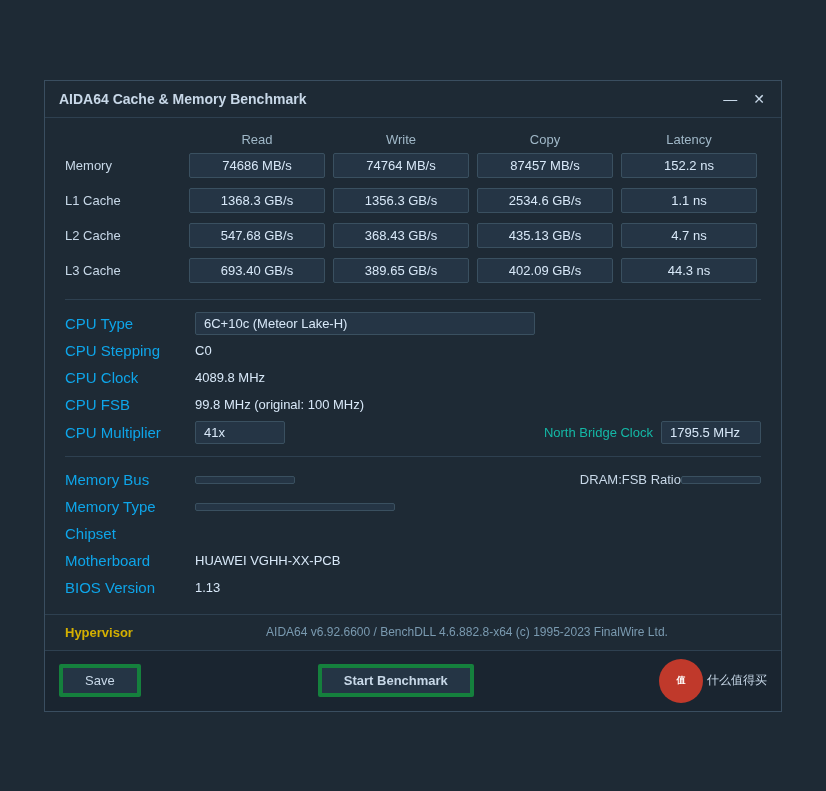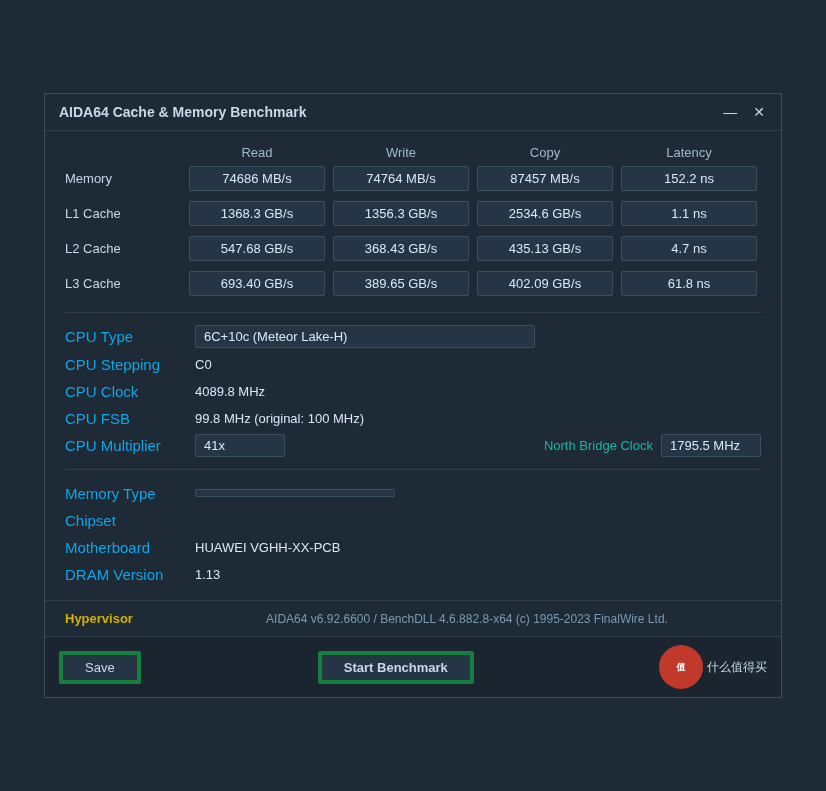--- a/index.html
+++ b/index.html
@@ -273,21 +273,21 @@
         <div class="value-box">368.43 GB/s</div>
         <div class="value-box">435.13 GB/s</div>
         <div class="value-box">4.7 ns</div>
       </div>
 
       <div class="bench-row">
         <span class="row-label">L3 Cache</span>
         <div class="value-box">693.40 GB/s</div>
         <div class="value-box">389.65 GB/s</div>
         <div class="value-box">402.09 GB/s</div>
-        <div class="value-box">61.8 ns</div>
+        <div class="value-box">44.3 ns</div>
       </div>
     </div>
 
     <hr class="divider">
 
     <div class="info-section">
 
       <div class="info-row">
         <span class="info-label">CPU Type</span>
         <div class="info-value-box" style="min-width:340px;">6C+10c   (Meteor Lake-H)</div>
@@ -314,38 +314,48 @@
           <div class="small-value-box">41x</div>
         </div>
         <div class="right-part">
           <span class="right-label">North Bridge Clock</span>
           <div class="small-value-box" style="min-width:100px;">1795.5 MHz</div>
         </div>
       </div>
 
       <hr class="divider">
 
+      <div class="memory-bus-row">
+        <div class="left-part">
+          <span class="info-label">Memory Bus</span>
+          <div class="small-value-box" style="min-width:100px;"></div>
+        </div>
+        <div class="right-part">
+          <span class="right-label">DRAM:FSB Ratio</span>
+          <div class="small-value-box" style="min-width:80px;"></div>
+        </div>
+      </div>
 
       <div class="info-row">
         <span class="info-label">Memory Type</span>
         <div class="small-value-box" style="min-width:200px;"></div>
       </div>
 
       <div class="info-row">
         <span class="info-label">Chipset</span>
         <span class="info-value"></span>
       </div>
 
       <div class="info-row">
         <span class="info-label">Motherboard</span>
         <span class="info-value">HUAWEI VGHH-XX-PCB</span>
       </div>
 
       <div class="info-row">
-        <span class="info-label">DRAM Version</span>
+        <span class="info-label">BIOS Version</span>
         <span class="info-value">1.13</span>
       </div>
 
     </div>
   </div>
 
   <div class="footer">
     <span class="hypervisor-label">Hypervisor</span>
     <span class="footer-info">AIDA64 v6.92.6600 / BenchDLL 4.6.882.8-x64  (c) 1995-2023 FinalWire Ltd.</span>
   </div>

